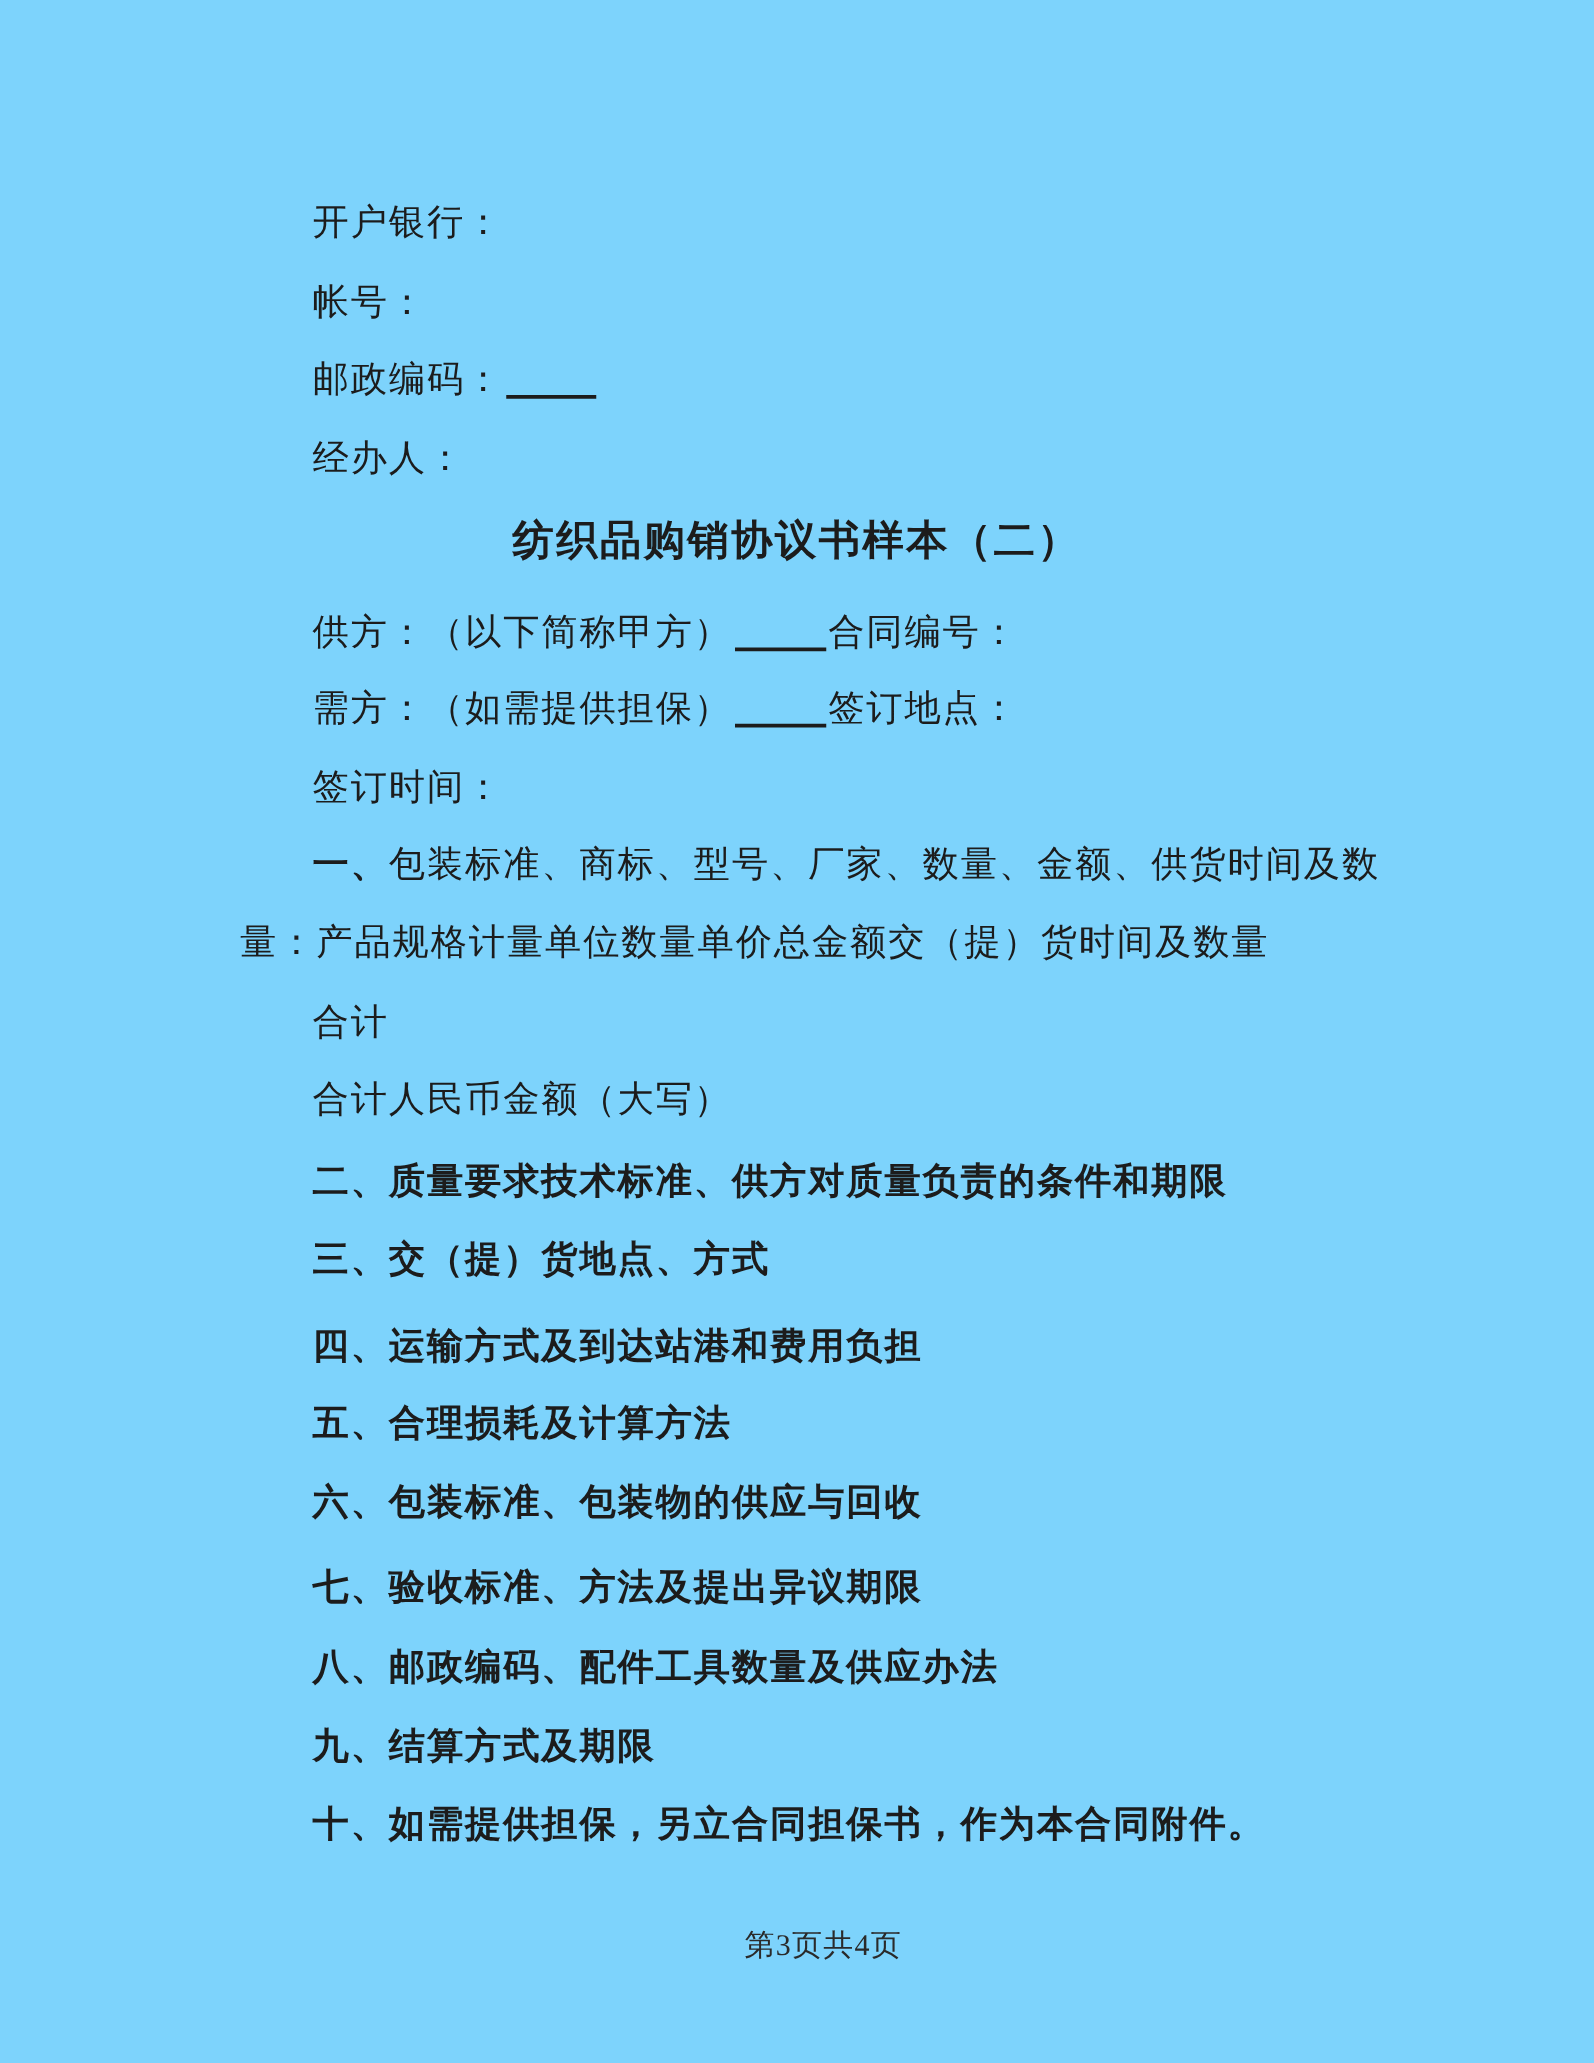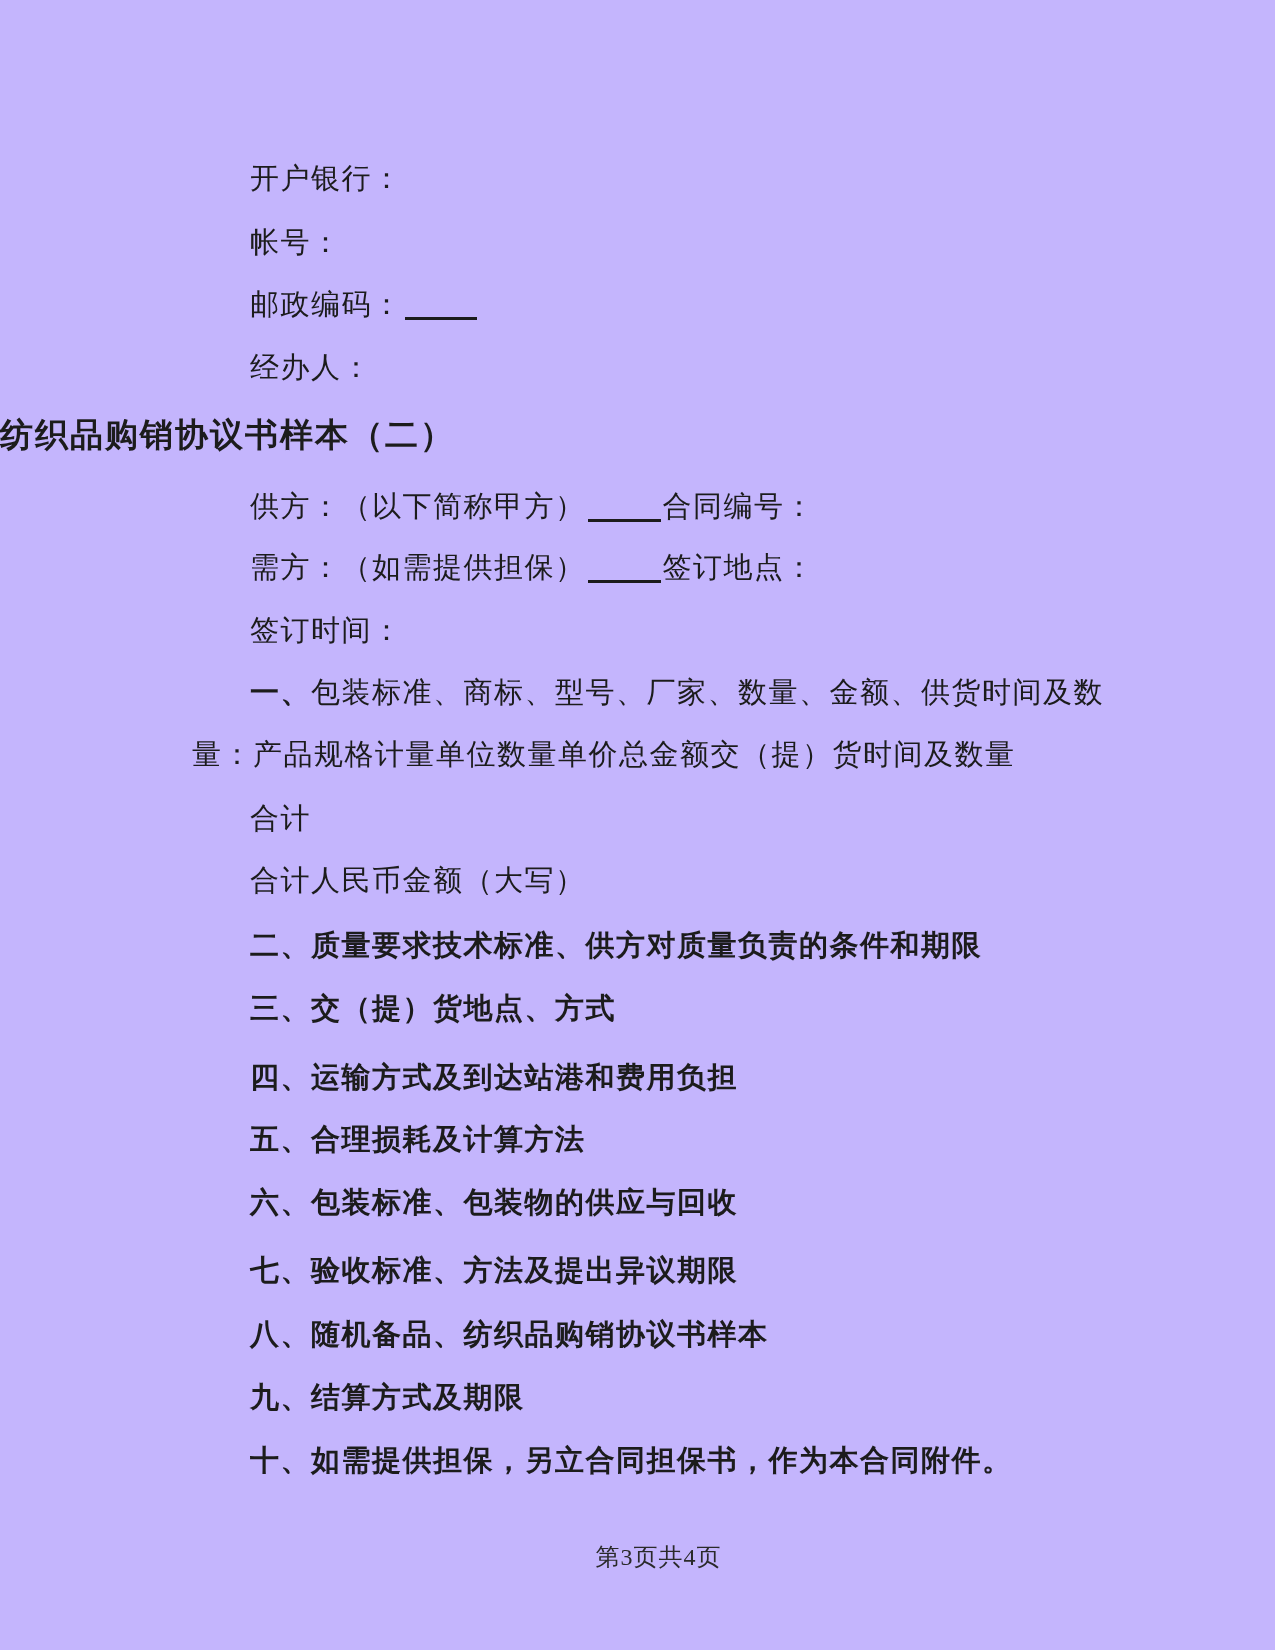--- a/index.html
+++ b/index.html
@@ -4,21 +4,21 @@
 <style>
   html, body {
     margin: 0;
     padding: 0;
     background: #ffffff;
   }
   .page {
     position: relative;
     width: 1275px;
     height: 1650px;
-    background: #c4b5fd;
+    background: #7dd3fc;
     font-family: "Liberation Serif", "DejaVu Serif", serif;
     color: #1c1c1c;
     overflow: hidden;
   }
   .line {
     position: absolute;
     left: 250px;
     font-size: 29px;
     line-height: 40px;
     letter-spacing: 1.5px;
@@ -41,25 +41,27 @@
     position: absolute;
     top: 0;
   }
   .bold {
     font-weight: bold;
   }
   .title {
     position: absolute;
     left: 0;
     width: 100%;
+    text-align: center;
     font-size: 33px;
     font-weight: bold;
     line-height: 46px;
     letter-spacing: 2px;
     white-space: nowrap;
+    font-family: Liberation Mono, monospace;
   }
   .blank {
     display: inline-block;
     width: 72px;
     height: 8px;
     border-bottom: 3px solid #1c1c1c;
     vertical-align: -6px;
     margin: 0 2px;
   }
   .blank.short { width: 64px; }
@@ -122,19 +124,19 @@
   <div class="line" style="top:798px">合计</div>
 
   <div class="line" style="top:860px">合计人民币金额（大写）</div>
 
   <div class="line bold" style="top:925px">二、质量要求技术标准、供方对质量负责的条件和期限</div>
   <div class="line bold" style="top:1057px">四、运输方式及到达站港和费用负担</div>
   <div class="line bold" style="top:988px">三、交（提）货地点、方式</div>
   <div class="line bold" style="top:1119px">五、合理损耗及计算方法</div>
   <div class="line bold" style="top:1182px">六、包装标准、包装物的供应与回收</div>
   <div class="line bold" style="top:1250px">七、验收标准、方法及提出异议期限</div>
-  <div class="line bold" style="top:1314px">八、随机备品、纺织品购销协议书样本</div>
+  <div class="line bold" style="top:1314px">八、邮政编码、配件工具数量及供应办法</div>
   <div class="line bold" style="top:1440px">十、如需提供担保，另立合同担保书，作为本合同附件。</div>
   <div class="line bold" style="top:1377px">九、结算方式及期限</div>
 
   <div class="footer" style="top:1540px">第3页共4页</div>
 
 </div>
 
 </body></html>

